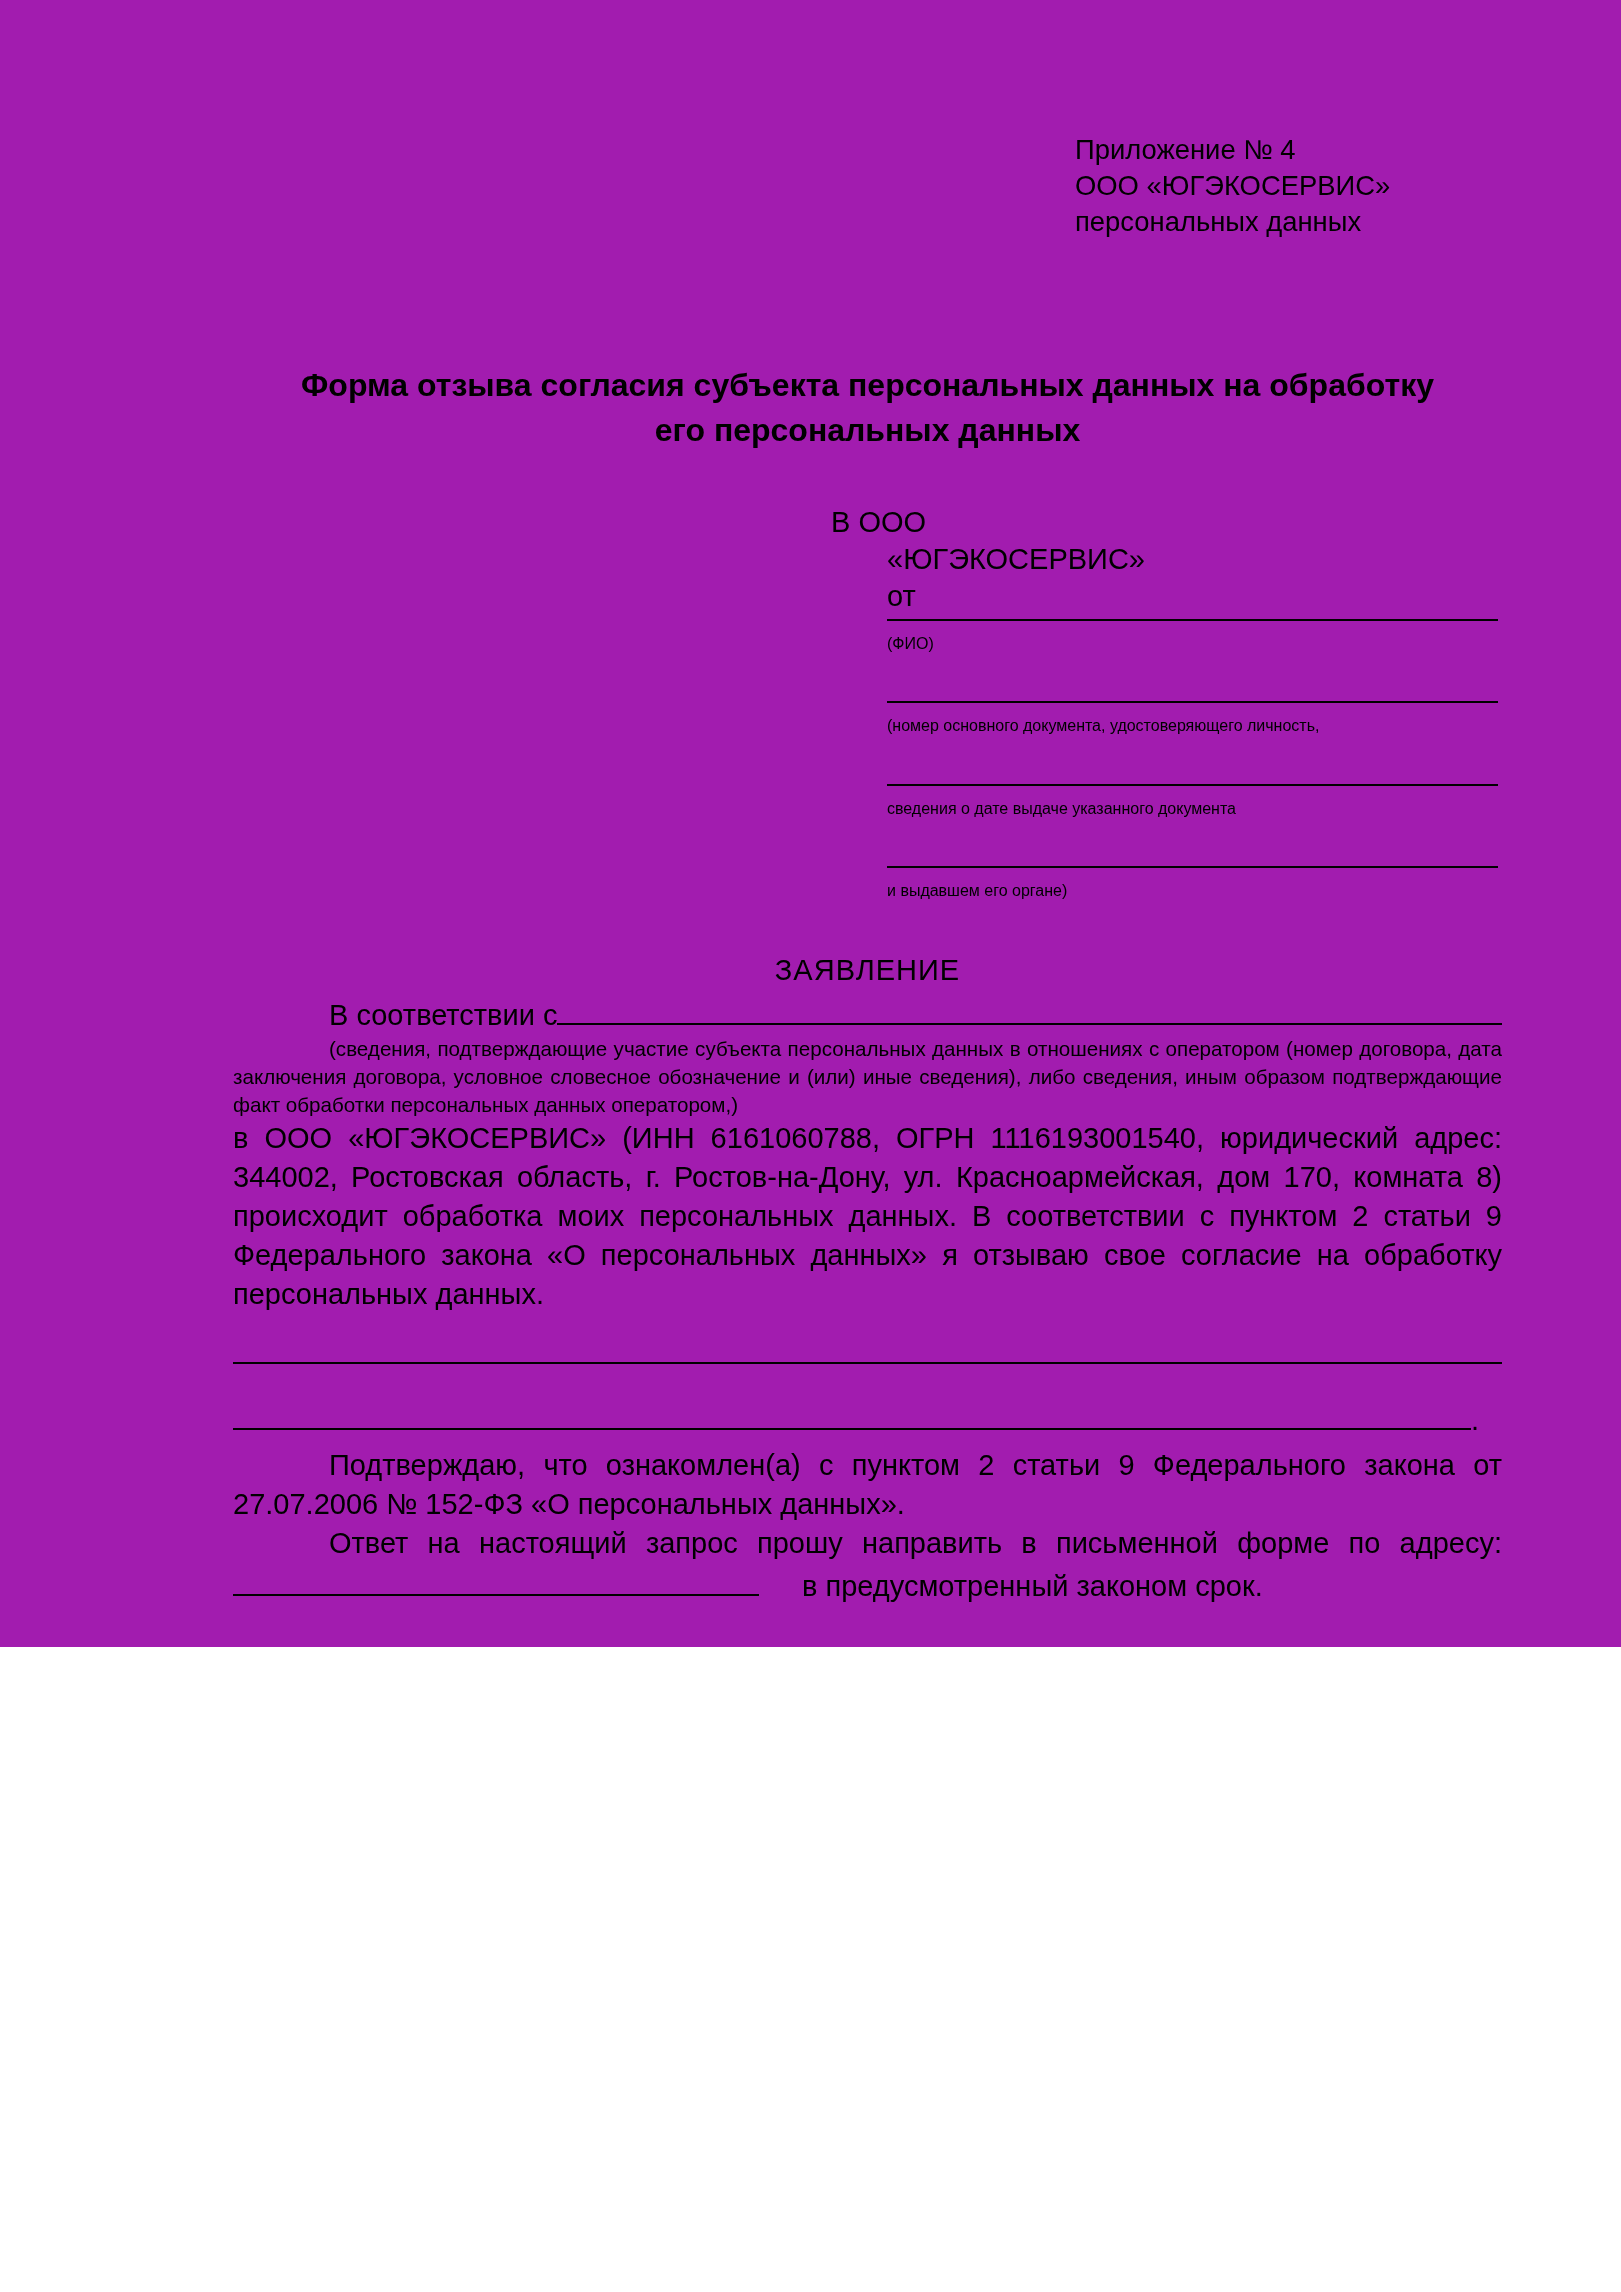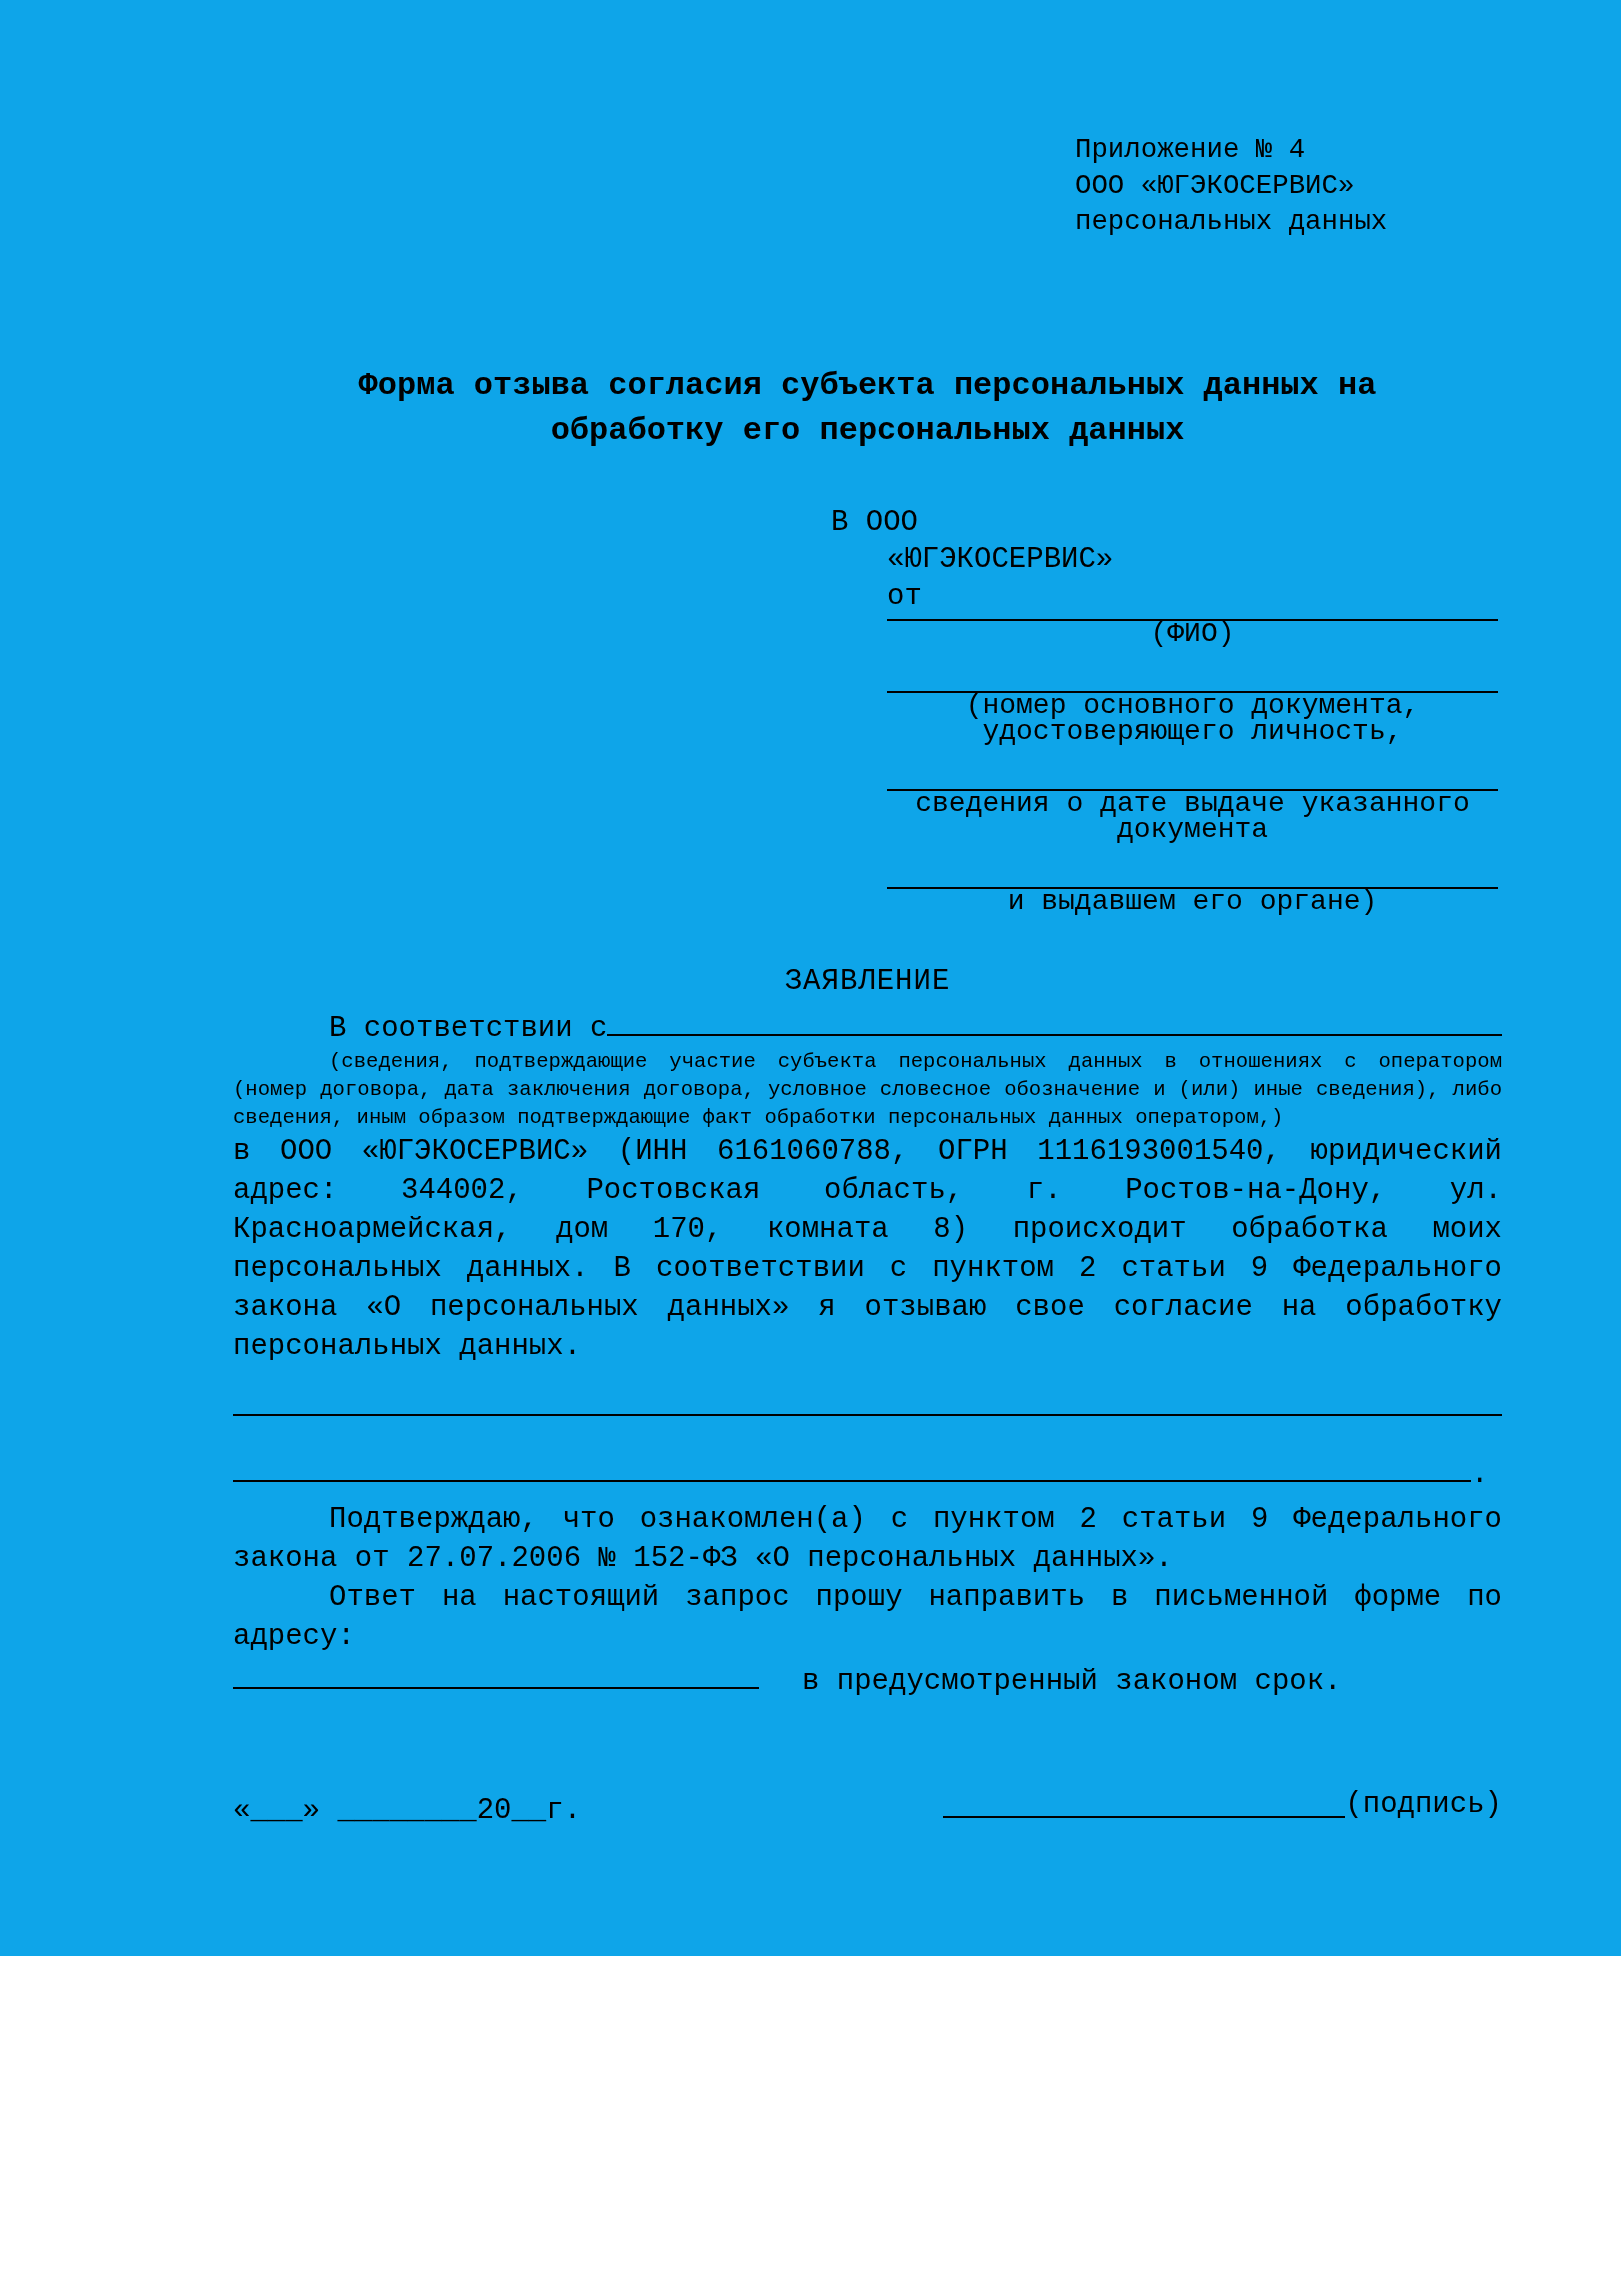--- a/index.html
+++ b/index.html
@@ -1,24 +1,24 @@
 <!DOCTYPE html>
 <html><head>
 <meta charset="utf-8">
 <style>
   * { margin: 0; padding: 0; box-sizing: border-box; }
   html, body { background: #ffffff; }
   .page {
     position: relative;
     width: 1621px;
-    height: 1956px;
+    height: 1647px;
     margin: 0 auto;
-    background: #0ea5e9;
+    background: #a21caf;
     color: #000000;
-    font-family: Liberation Mono, monospace;
+    font-family: Liberation Sans, sans-serif;
     font-size: 29px;
     line-height: 39px;
     padding: 132px 119px 0 233px;
     overflow: hidden;
   }
 
   
   .ref-block {
     margin-left: 842px;
     font-size: 27.4px;
@@ -46,24 +46,24 @@
     line-height: 37px;
   }
   .addr-first { margin-left: -56px; }
   .fill {
     display: block;
     border-bottom: 2px solid #000;
     height: 5.9px;
   }
   .fill-gap { margin-top: 41px; }
   .caption {
-    text-align: center;
-    font-size: 28px;
+    text-align: left;
+    font-size: 16px;
     line-height: 25.5px;
-    padding-top: 0;
+    padding-top: 10px;
   }
 
   .statement-heading {
     margin-top: 47px;
     text-align: center;
     letter-spacing: 1px;
   }
 
   .flex-line { display: flex; align-items: baseline; margin-top: 2px; }
   .lead { white-space: nowrap; margin-left: 96px; }

